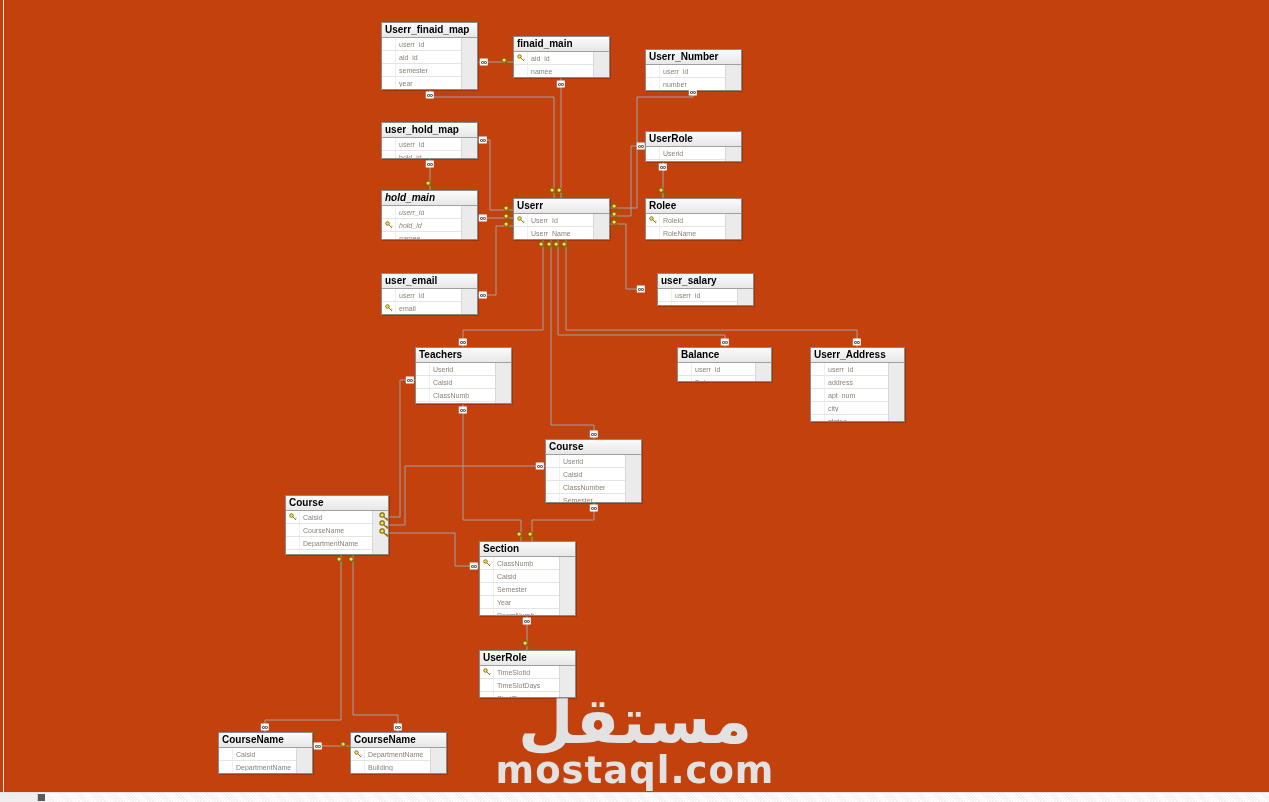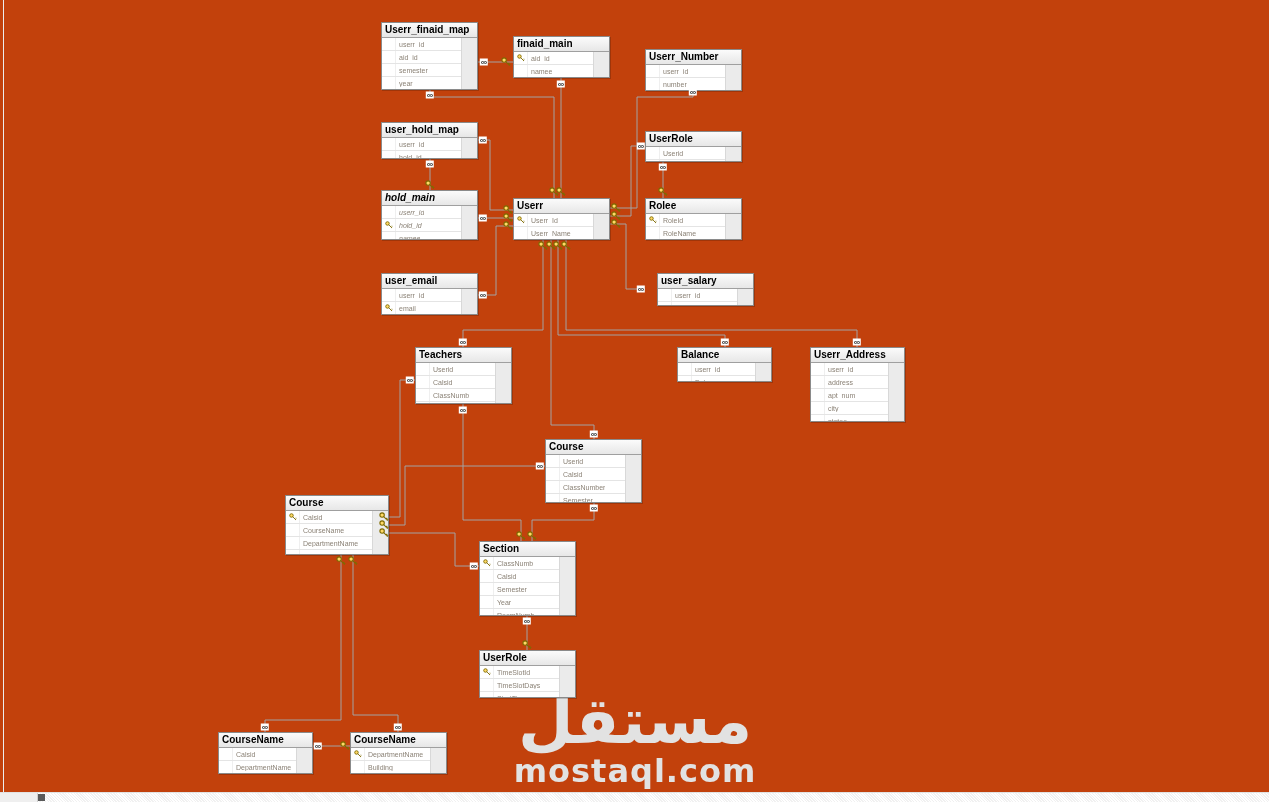--- a/index.html
+++ b/index.html
@@ -20,21 +20,21 @@
   .kc{width:13px;flex:0 0 13px;border-right:1px solid #efefef;height:100%;
       display:flex;align-items:center;justify-content:center;}
   .fname{font-size:7px;color:#8b8276;padding-left:3px;white-space:nowrap;overflow:hidden;}
   .mark{position:absolute;z-index:5;transform:translate(-50%,-50%);}
   .inf{font-size:9px;font-weight:bold;color:#3a3a3a;line-height:7px;background:#fff;
        padding:0 1px;display:inline-block;}
   .keymark svg{display:block;}
   #watermark{position:absolute;left:495px;top:688px;width:280px;z-index:0;text-align:center;
              color:#e2e2e2;user-select:none;}
   #wm-ar{font-size:64px;font-weight:bold;line-height:66px;font-family:"DejaVu Sans",sans-serif;}
-  #wm-en{font-size:32px;font-weight:bold;letter-spacing:1px;line-height:34px;
+  #wm-en{font-size:37px;font-weight:bold;letter-spacing:1px;line-height:34px;
          font-family:"DejaVu Sans",sans-serif;}
   #left-edge{position:absolute;left:3px;top:0;width:1px;height:792px;background:#ededed;z-index:0;}
   #hscroll{position:absolute;left:0;bottom:0;width:1269px;height:9px;z-index:6;
            border-top:1px solid #e2e2e2;
            background:repeating-linear-gradient(45deg,#f1f1f1 0 1px,#ffffff 1px 2px);}
   #hscroll-left{position:absolute;left:0;top:0;width:37px;height:9px;background:#efefef;
                 border-right:1px solid #cfcfcf;}
   #hscroll-thumb{position:absolute;left:38px;top:1px;width:7px;height:7px;background:#5a5a5a;}
 </style>
 </head>

